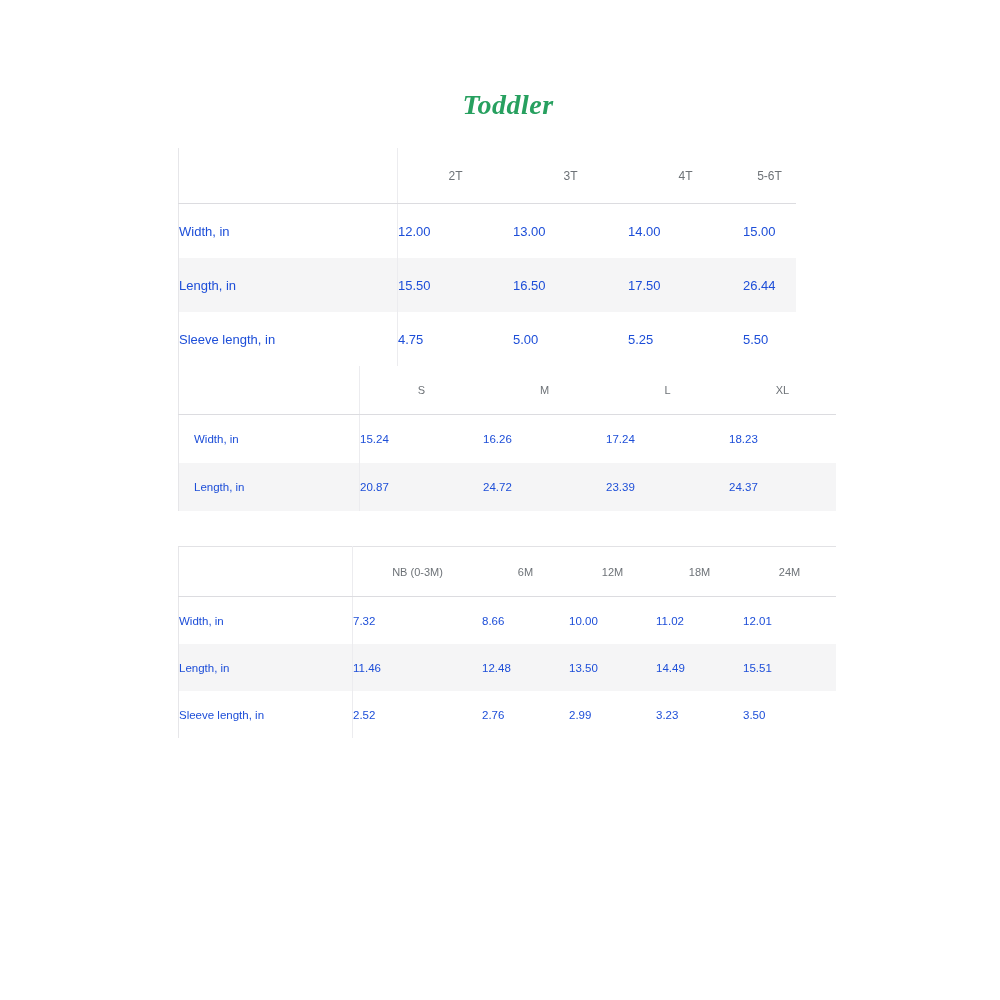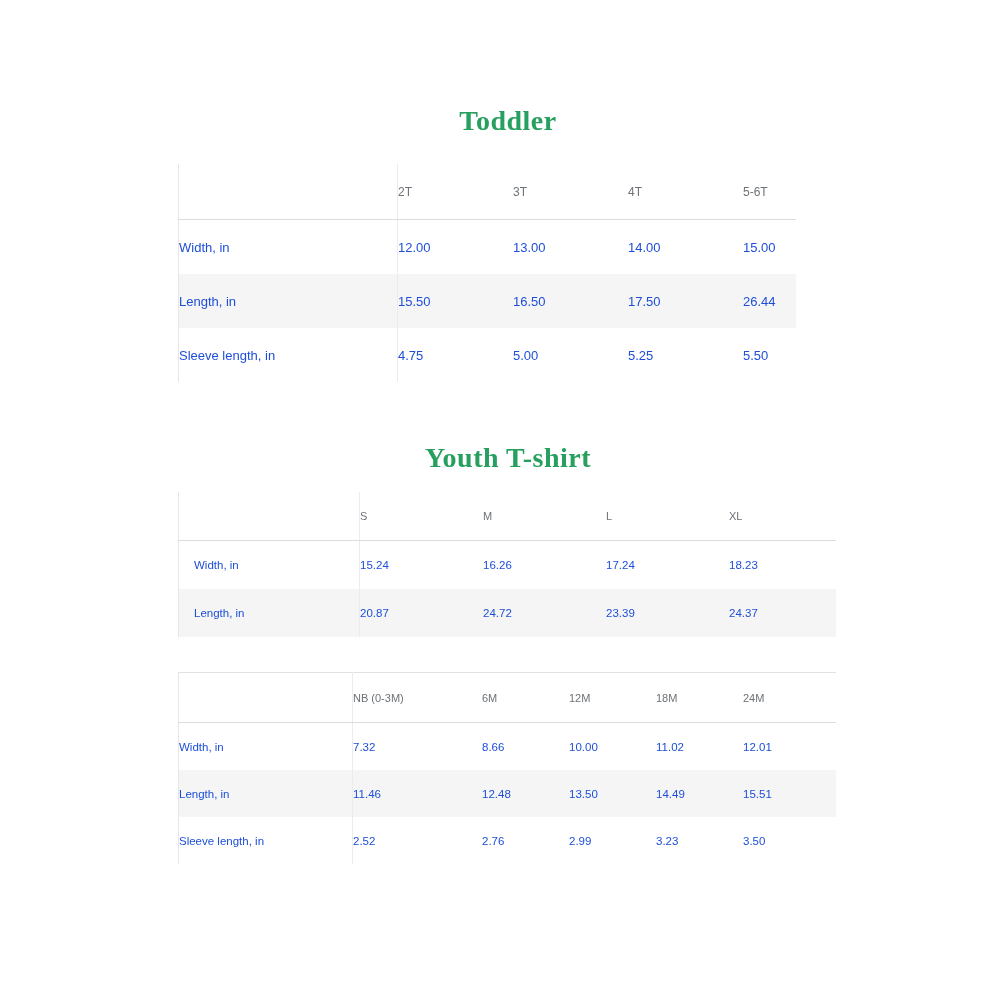--- a/index.html
+++ b/index.html
@@ -20,40 +20,42 @@
     font-family: "Liberation Serif", serif;
     font-weight: bold;
     font-size: 28px;
     line-height: 36px;
     color: #27a05f;
     text-align: center;
     margin: 58px 0 16px 0;
     letter-spacing: 0.5px;
   }
   .section:first-child h2 {
-    margin-top: 16px;
+    margin-top: 0;
     margin-bottom: 25px;
+    font-style: italic;
   }
   table.size-table {
     border-collapse: collapse;
     table-layout: fixed;
     border-left: 1px solid #e6e6e9;
   }
   table.size-table th, table.size-table td {
     font-weight: 400;
     text-align: left;
     vertical-align: middle;
     color: #1d4ed8;
     padding: 0;
     overflow: hidden;
     white-space: nowrap;
   }
   table.size-table thead th {
     border-bottom: 1px solid #dcdce0;
     color: #6d7277;
+    text-align: center;
   }
   th.corner, td.col-label, th.col-label {
     border-right: 1px solid #ececef;
   }
   tbody tr:nth-child(even) { background: #f5f5f6; }
 
   
   .section-0 table { width: 618px; font-size: 13px; }
   .section-0 thead th { height: 55px; font-size: 12px; }
   .section-0 tbody th, .section-0 tbody td { height: 54px; }
@@ -120,21 +122,20 @@
             <td class="col-label">Sleeve length, in</td>
             <td>4.75</td>
             <td>5.00</td>
             <td>5.25</td>
             <td>5.50</td>
           </tr>
         </tbody>
       </table>
     </div>
     <div class="section section-1">
-      <h2>Youth T-shirt</h2>
       <table class="size-table">
         <thead>
           <tr>
             <th class="corner"></th>
             <th>S</th>
             <th>M</th>
             <th>L</th>
             <th>XL</th>
           </tr>
         </thead>

